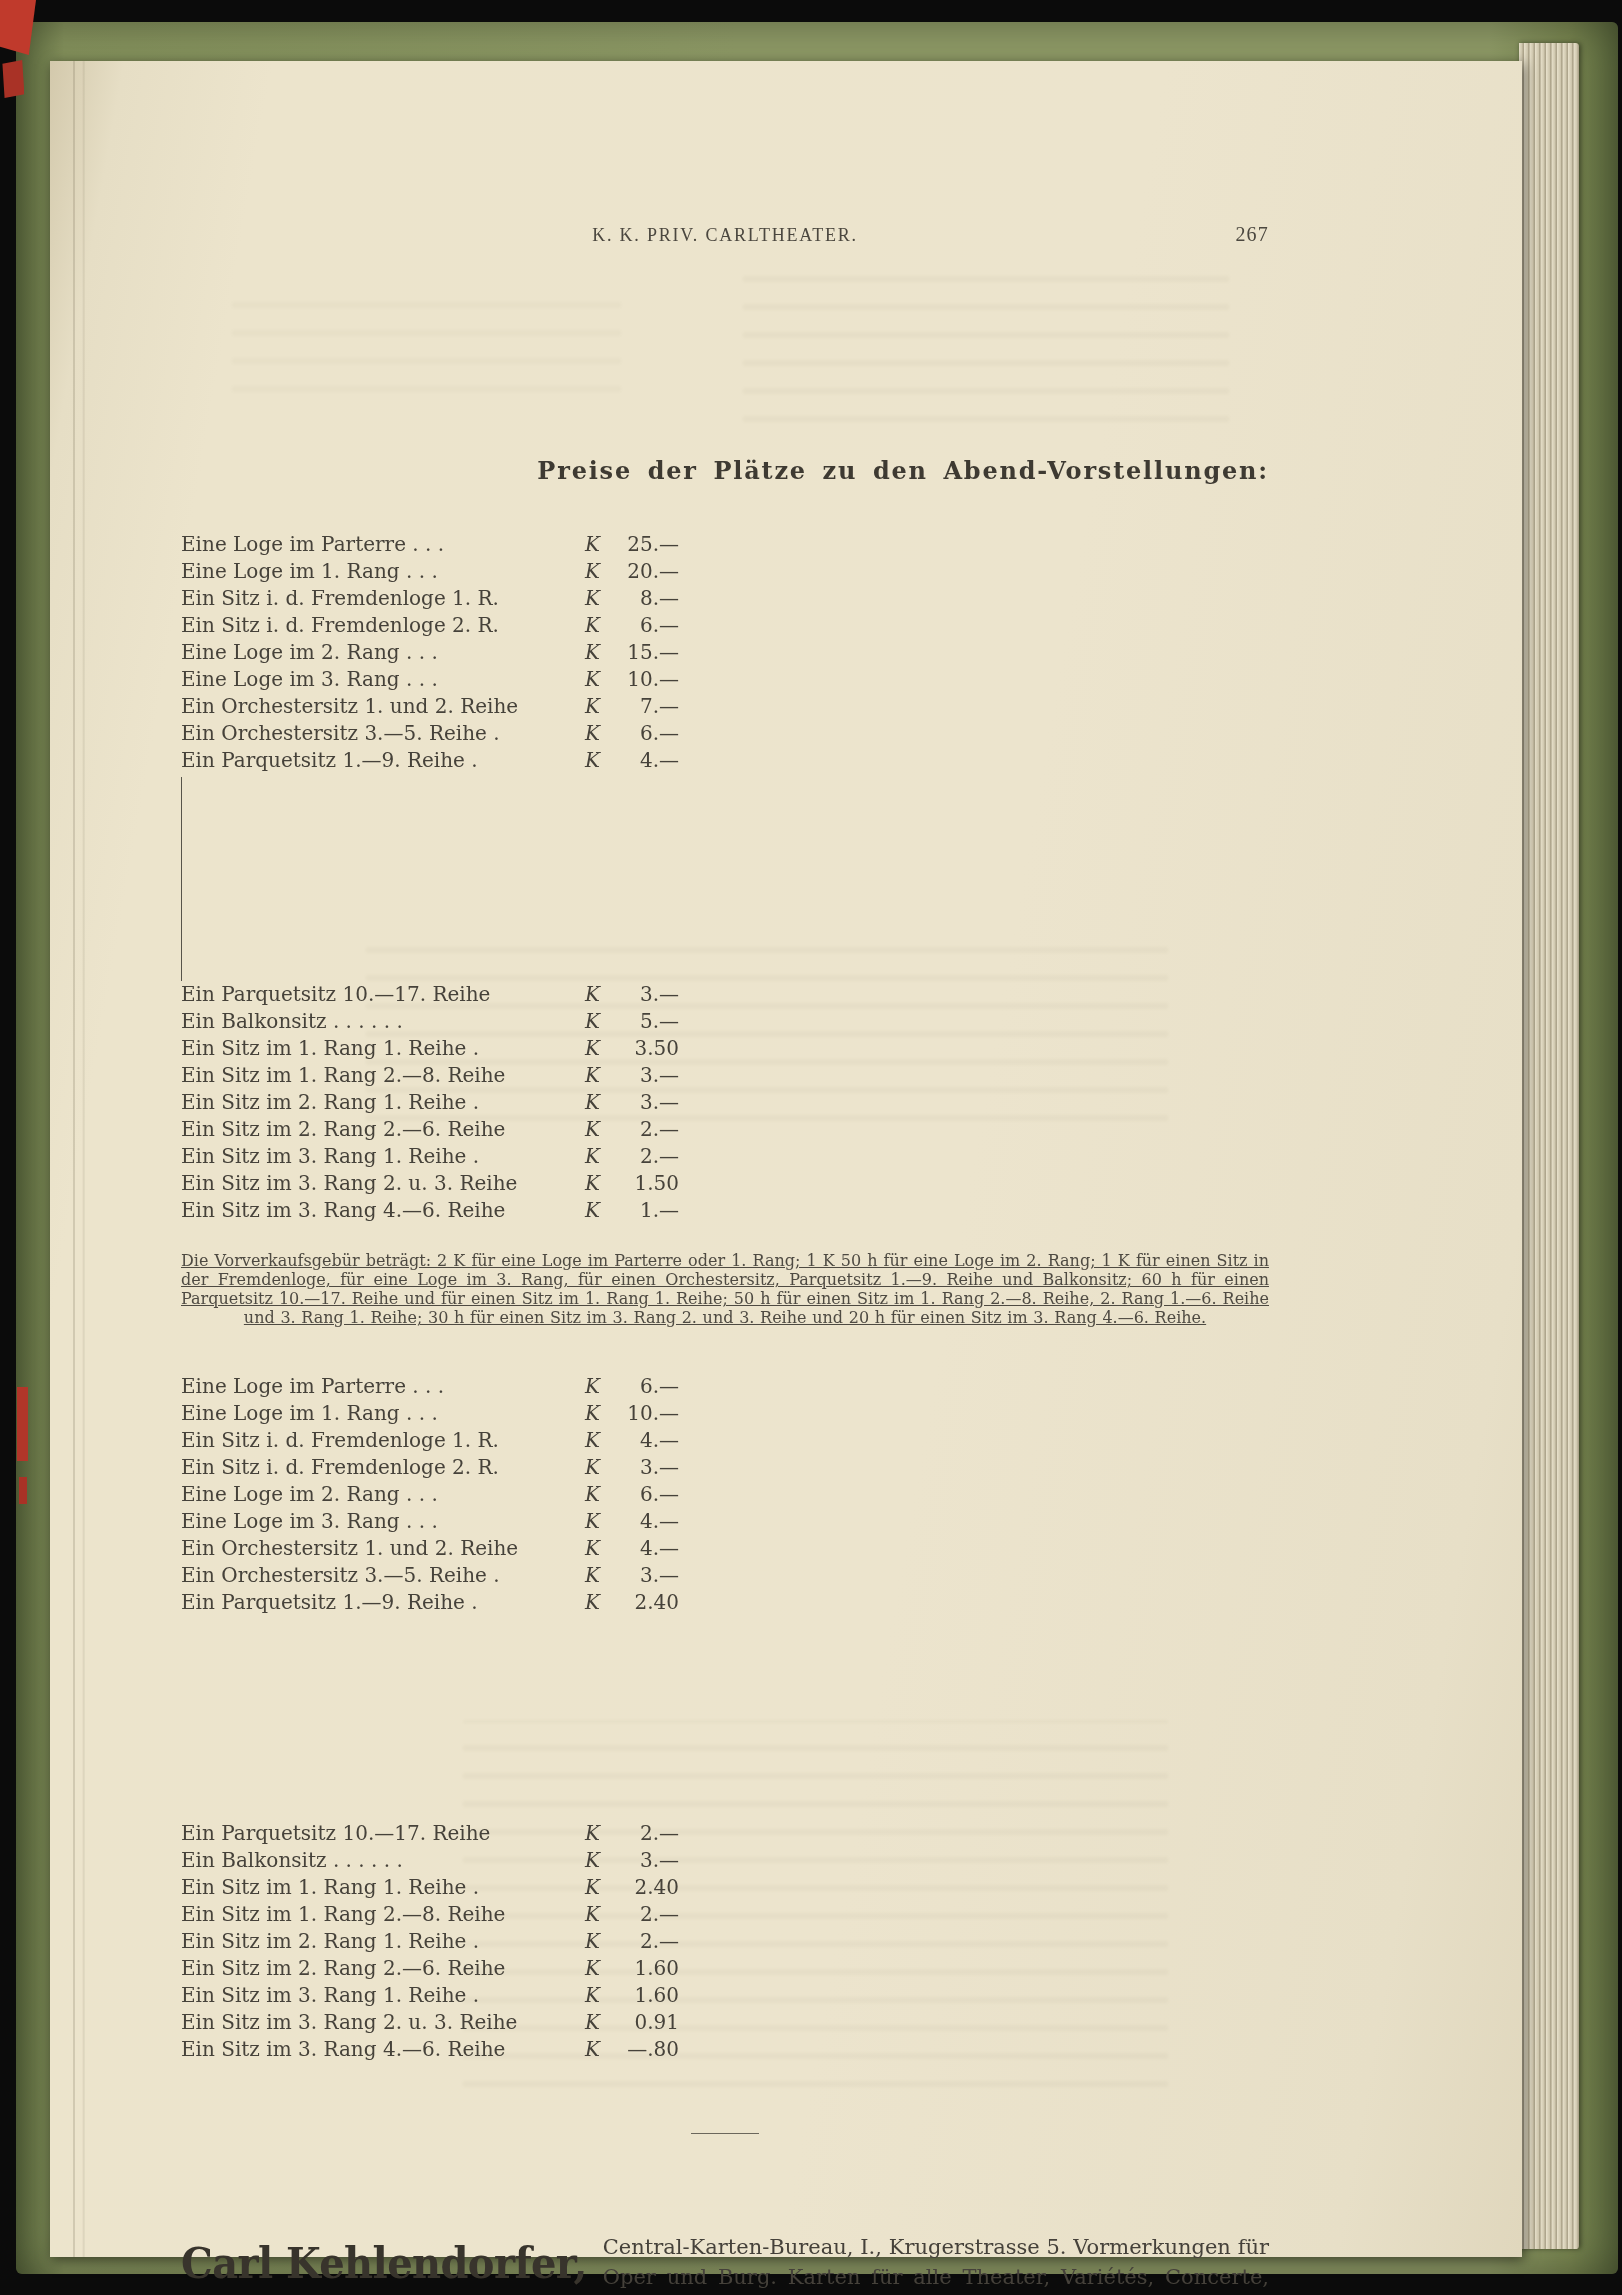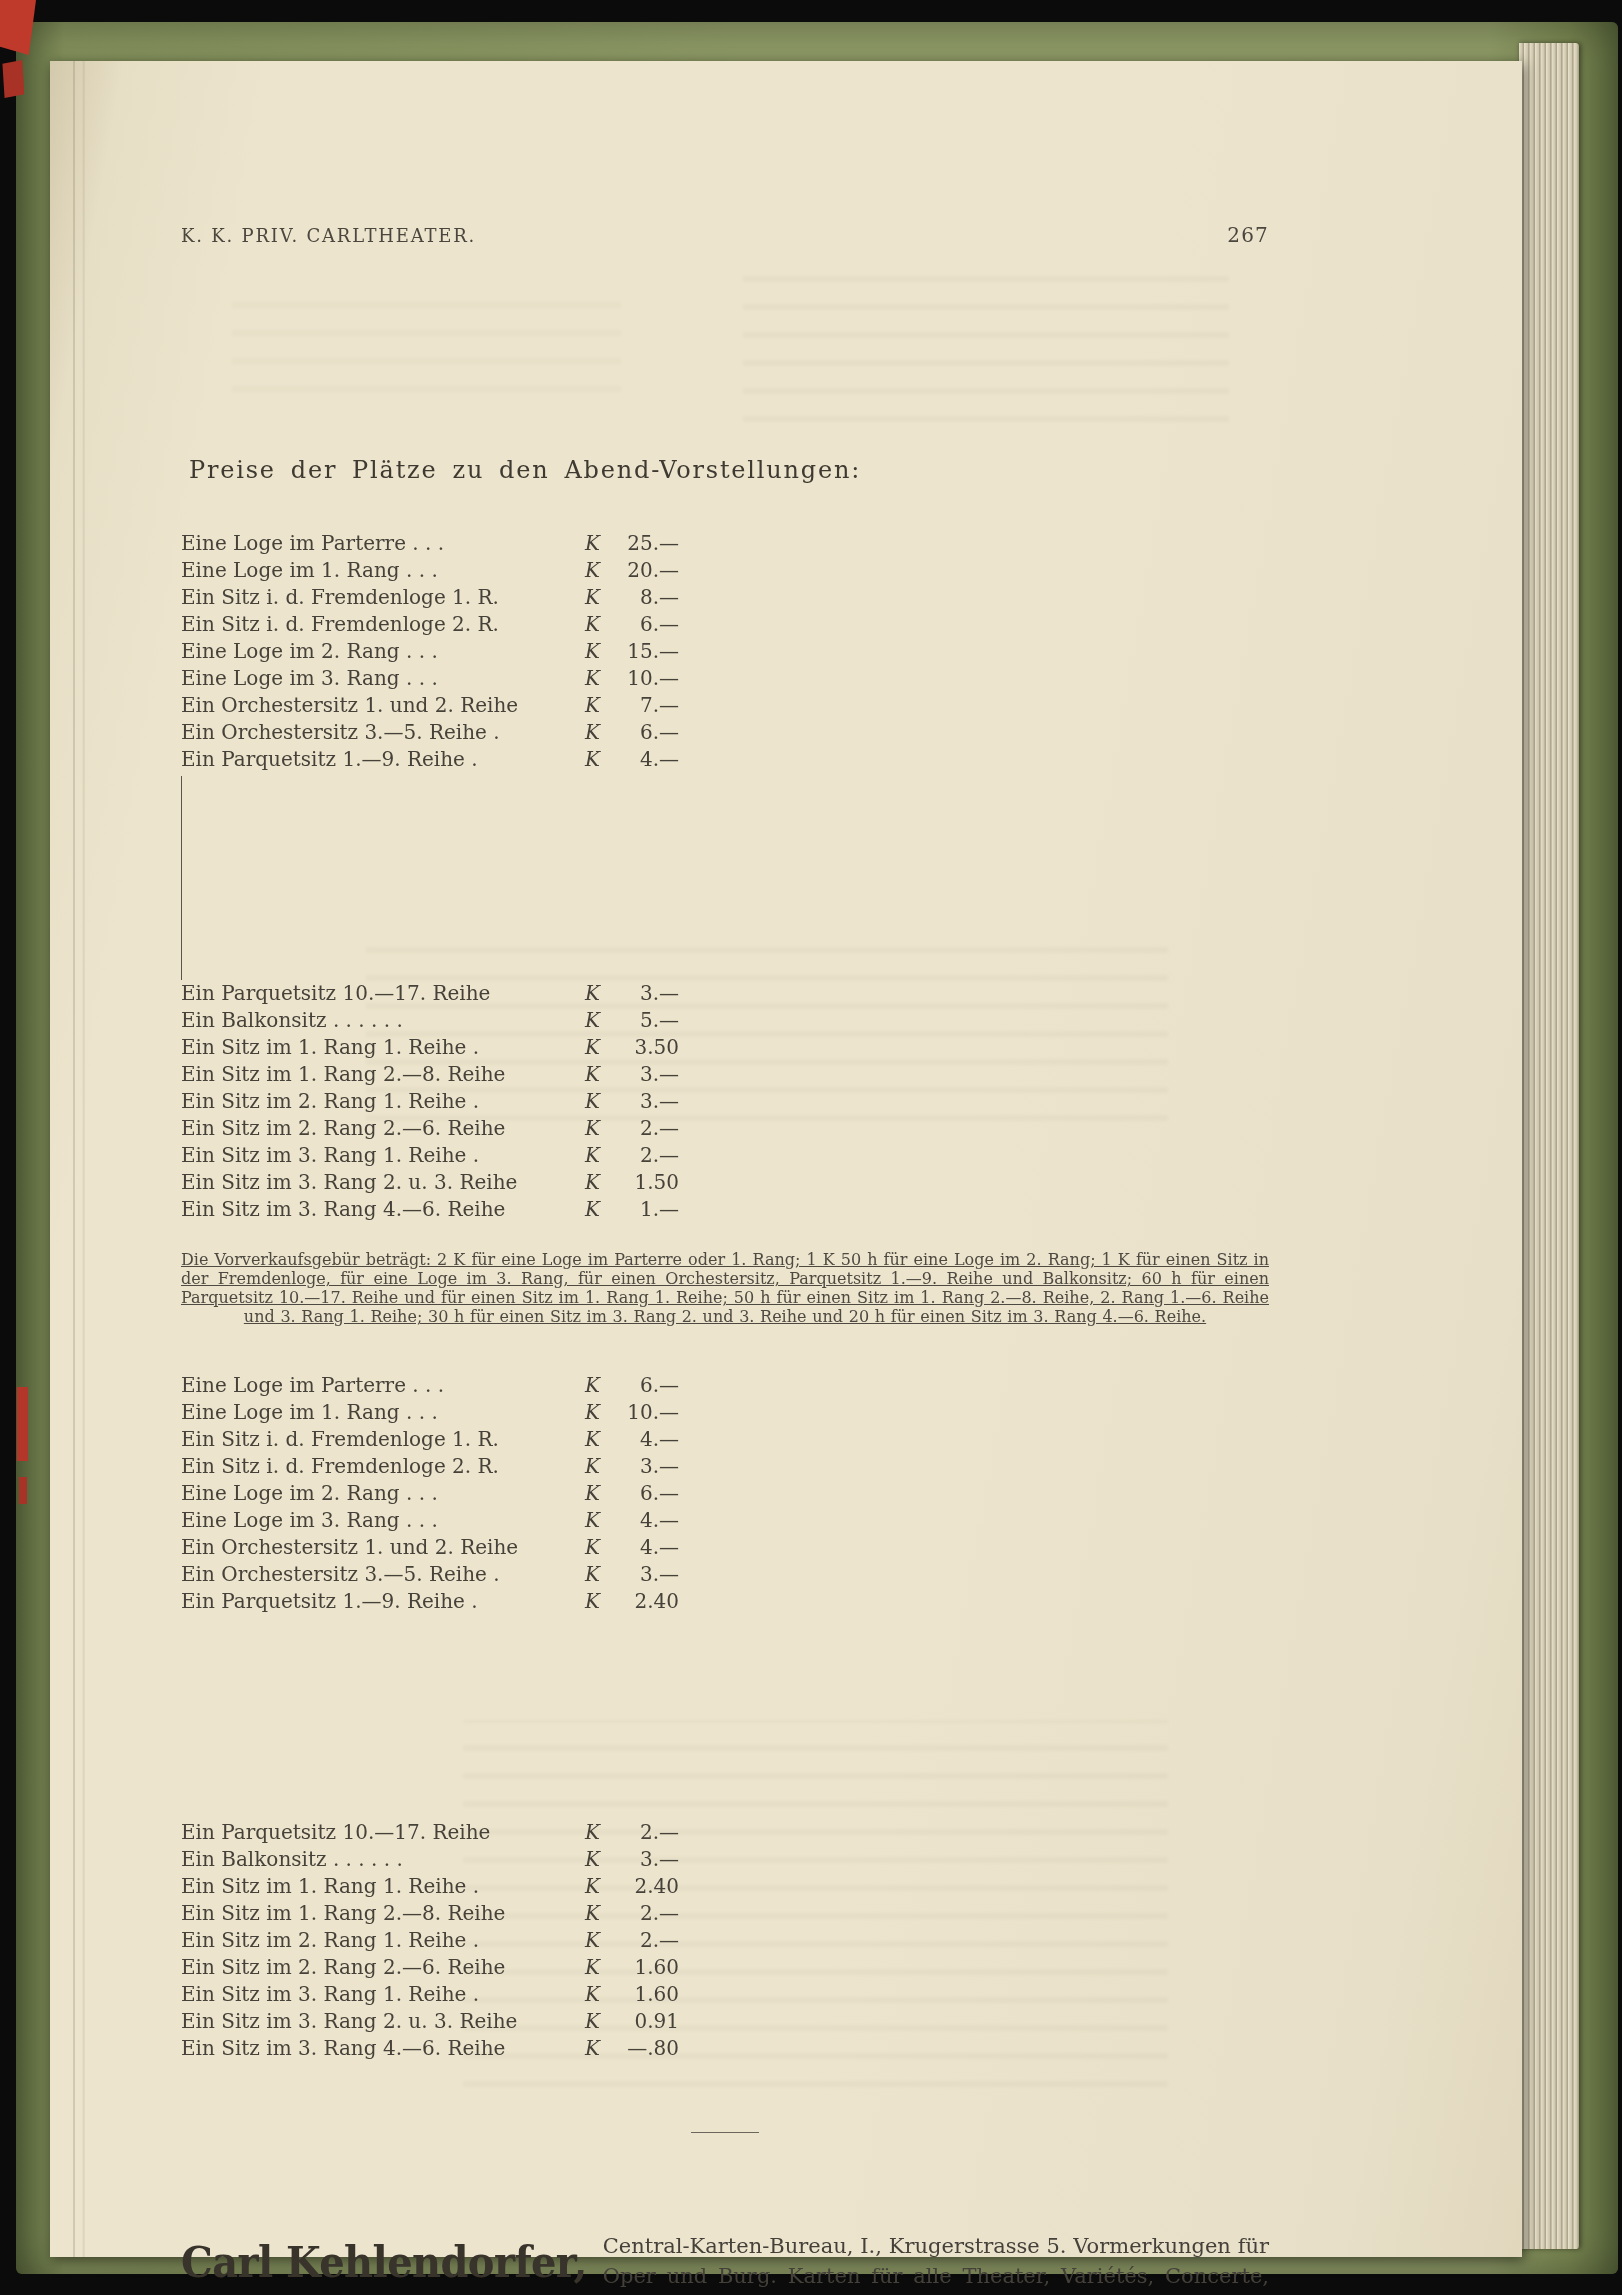--- a/index.html
+++ b/index.html
@@ -46,25 +46,25 @@
   .s1{left:0;top:0;width:36px;height:55px;background:#c03a2c;clip-path:polygon(0 0,100% 0,80% 100%,0 85%);}
   .s2{left:2.4px;top:60px;width:22px;height:38px;background:#a93226;clip-path:polygon(0 10%,90% 0,100% 90%,10% 100%);}
   .s3{left:17px;top:1387px;width:11px;height:74px;background:#b23629;}
   .s4{left:19.4px;top:1477px;width:8px;height:27px;background:#a93226;}
 
   
   .content{
     position:absolute;left:131px;top:164px;width:1088px;
     color:#46423a;
   }
-  .page-header{position:relative;text-align:left;font-size:18px;letter-spacing:1.8px;color:#4b473f;height:25.5px;}
+  .page-header{position:relative;text-align:center;font-size:18px;letter-spacing:1.8px;color:#4b473f;height:25.5px;font-family:Liberation Serif, serif;}
   .page-num{position:absolute;right:0;top:-1.8px;font-size:20px;letter-spacing:1.2px;}
 
   .section-title{
-    margin:8px;text-align:left;font-size:24px;font-weight:400;
+    margin:0;text-align:right;font-size:24px;font-weight:700;
     letter-spacing:1.8px;word-spacing:5.5px;color:#3e3a32;
   }
   .t1{margin-top:205px;}
   .t2{margin-top:196px;}
 
   .price-table{display:flex;justify-content:space-between;margin-top:46px;flex-direction:column;}
   .col{width:498px;}
   .divider{width:1.2px;background:#57544a;height:204px;margin-top:3.6px;}
   .spacer{width:1.2px;background:transparent;height:204px;}
   .row{display:flex;line-height:27px;font-size:20px;white-space:nowrap;}

